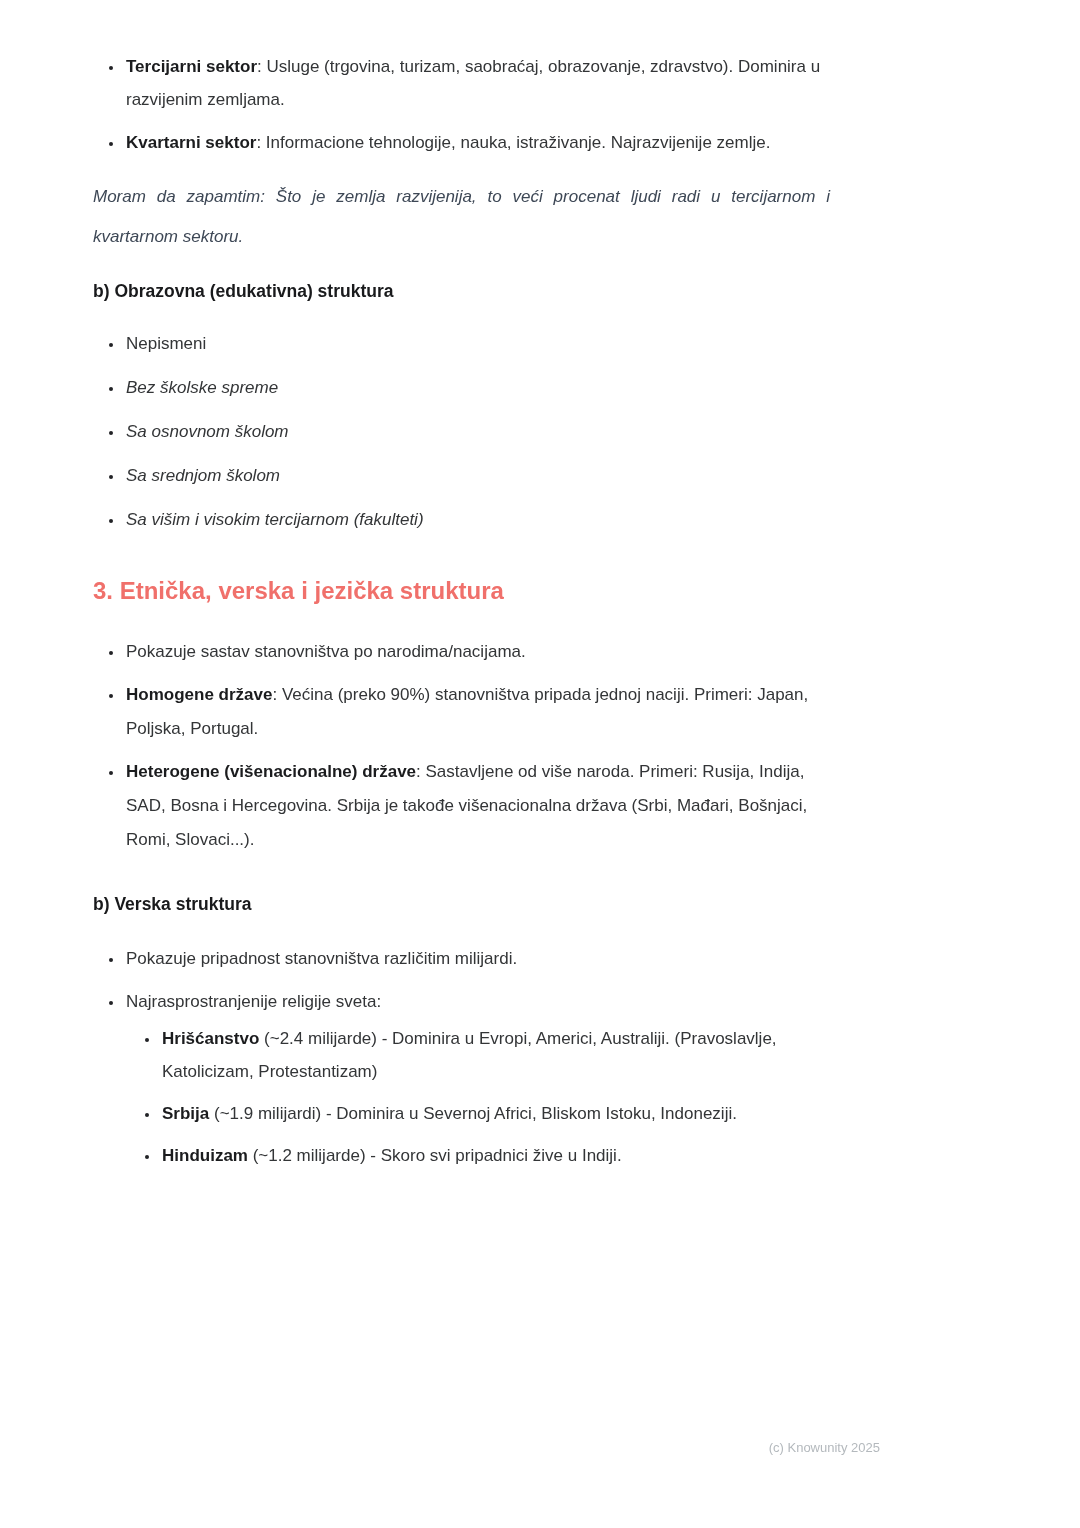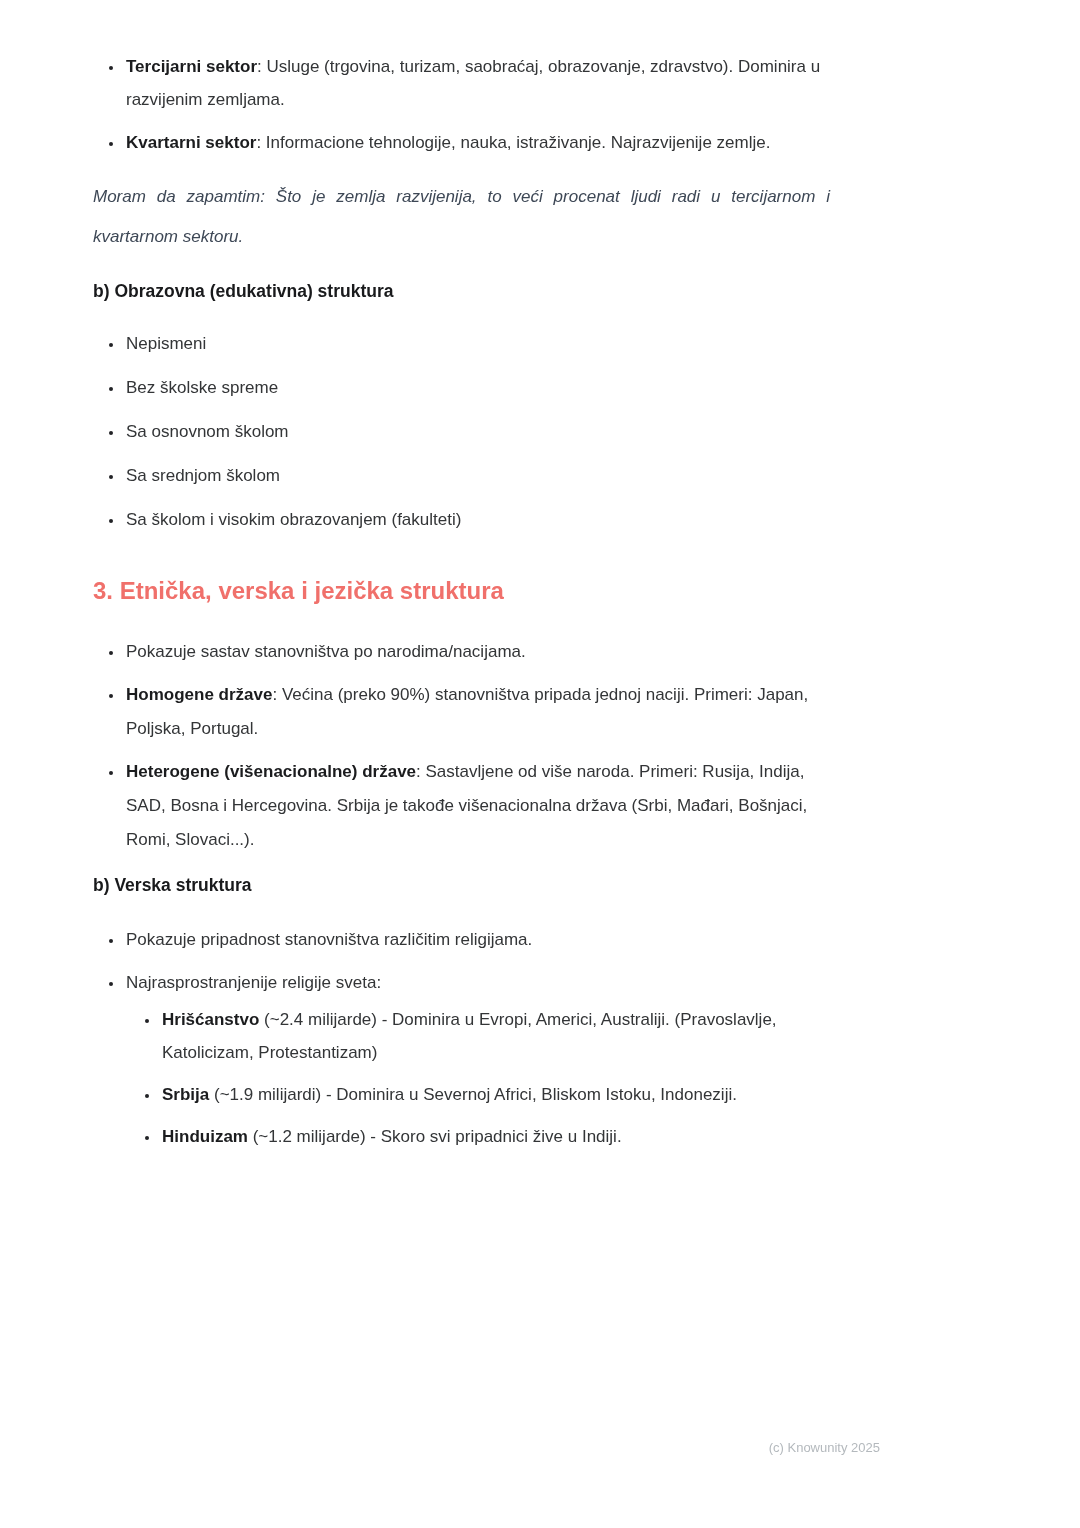--- a/index.html
+++ b/index.html
@@ -48,42 +48,42 @@
 
   h3.sub {
     font-size: 17.5px;
     line-height: 24px;
     font-weight: 700;
     color: #191a1c;
   }
   .edu-heading { margin-top: 22px; }
   .edu-intro { margin-top: 27px; line-height: 33px; }
   .edu-list { margin-top: 24px; }
-  .edu-list li + li { margin-top: 11px; }
+  .edu-list li + li { margin-top: 11px; font-style: italic; }
 
   .literacy {
     margin-top: 20px;
     line-height: 36px;
     text-align: justify;
   }
 
   h2.section-heading {
     margin-top: 39px;
     font-size: 24px;
     line-height: 32px;
     font-weight: 700;
     color: #f0706b;
   }
 
   .sub-a { margin-top: 22px; }
   .ethnic-list { margin-top: 28px; }
   .ethnic-list li { line-height: 34px; }
   .ethnic-list li + li { margin-top: 9px; }
 
-  .sub-b { margin-top: 16px; }
+  .sub-b { margin-top: 35px; }
   .rel-list { margin-top: 26px; }
   .rel-list > li + li { margin-top: 10px; }
 
   .nested { margin-top: 4px; padding-left: 34px; list-style: disc; }
   .nested li { line-height: 33px; }
   .nested li + li { margin-top: 9px; }
 
   .watermark {
     position: absolute;
     top: 1440px;
@@ -109,37 +109,37 @@
     <p class="note">Moram da zapamtim: Što je zemlja razvijenija, to veći procenat ljudi radi u tercijarnom i kvartarnom sektoru.</p>
 
     <h3 class="sub edu-heading">b) Obrazovna (edukativna) struktura</h3>
 
 
     <ul class="blist edu-list">
       <li>Nepismeni</li>
       <li>Bez školske spreme</li>
       <li>Sa osnovnom školom</li>
       <li>Sa srednjom školom</li>
-      <li>Sa školom i visokim obrazovanjem (fakulteti)</li>
+      <li>Sa višim i visokim tercijarnom (fakulteti)</li>
     </ul>
 
 
     <h2 class="section-heading">3. Etnička, verska i jezička struktura</h2>
 
 
     <ul class="blist ethnic-list">
       <li>Pokazuje sastav stanovništva po narodima/nacijama.</li>
       <li><strong>Homogene države</strong><span>: Većina (preko 90%) stanovništva pripada jednoj naciji. Primeri: Japan, Poljska, Portugal.</span></li>
       <li><strong>Heterogene (višenacionalne) države</strong><span>: Sastavljene od više naroda. Primeri: Rusija, Indija, SAD, Bosna i Hercegovina. Srbija je takođe višenacionalna država (Srbi, Mađari, Bošnjaci, Romi, Slovaci...).</span></li>
     </ul>
 
     <h3 class="sub sub-b">b) Verska struktura</h3>
 
     <ul class="blist rel-list">
-      <li>Pokazuje pripadnost stanovništva različitim religijama.</li>
+      <li>Pokazuje pripadnost stanovništva različitim milijardi.</li>
       <li>
         <span>Najrasprostranjenije religije sveta:</span>
         <ul class="nested">
           <li><strong>Hrišćanstvo</strong><span> (~2.4 milijarde) - Dominira u Evropi, Americi, Australiji. (Pravoslavlje, Katolicizam, Protestantizam)</span></li>
           <li><strong>Srbija</strong><span> (~1.9 milijardi) - Dominira u Severnoj Africi, Bliskom Istoku, Indoneziji.</span></li>
           <li><strong>Hinduizam</strong><span> (~1.2 milijarde) - Skoro svi pripadnici žive u Indiji.</span></li>
         </ul>
       </li>
     </ul>
 

